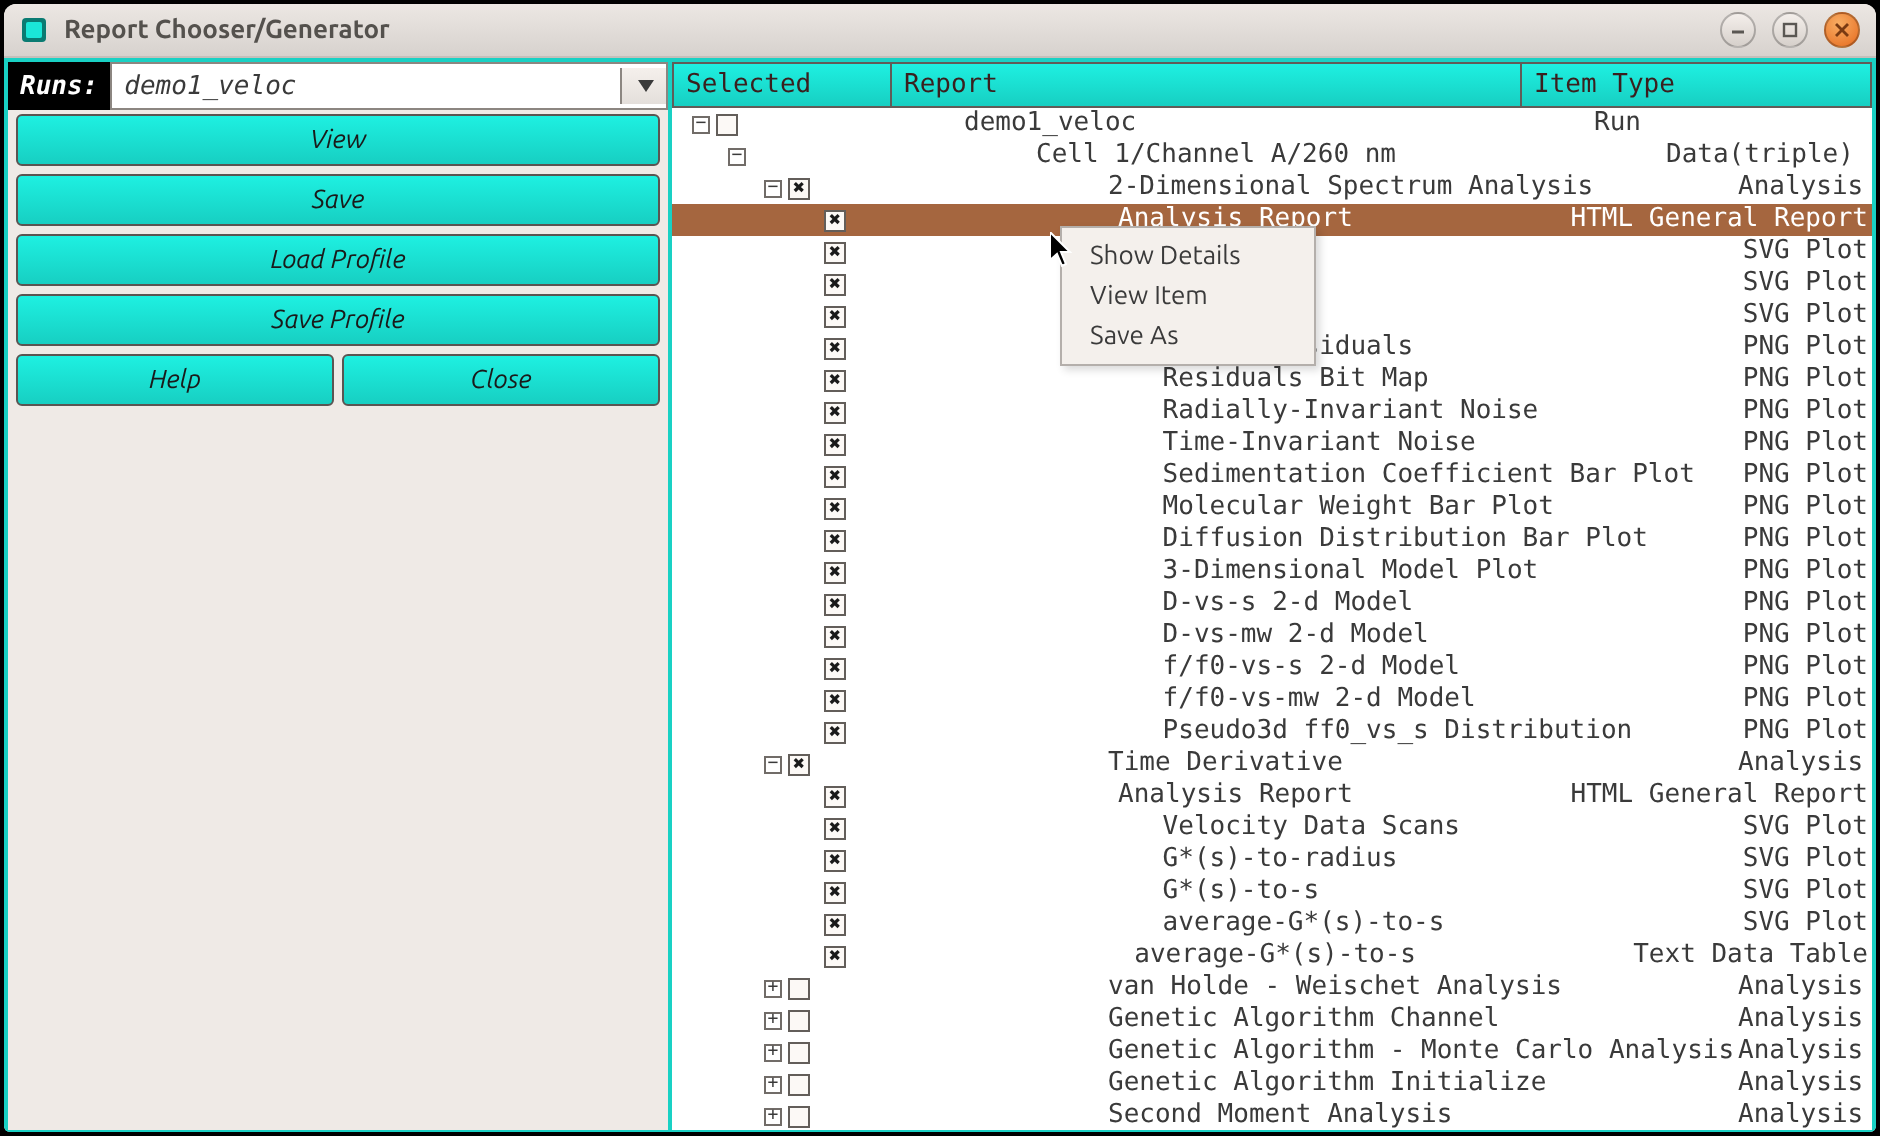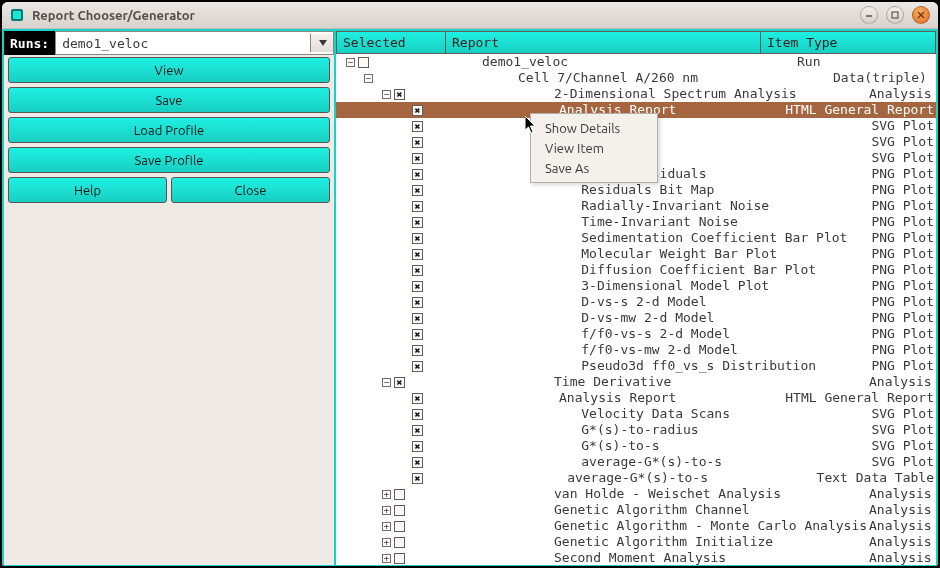--- a/index.html
+++ b/index.html
@@ -70,20 +70,21 @@
     border: 2px solid #19d1c4;
     border-top-width: 2px;
   }
   .left-pane {
     width: 332px;
     border-right: 2px solid #19d1c4;
     box-sizing: border-box;
     background: #efeae6;
     display: flex;
     flex-direction: column;
+    font-style: italic;
   }
   .runs-row {
     display: flex;
     align-items: stretch;
     height: 24px;
   }
   .runs-label {
     background: #000;
     color: #fff;
     font-family: "DejaVu Sans Mono", monospace;
@@ -330,21 +331,21 @@
               </div>
               <div class="typ-col">
                 <span>Run</span>
               </div>
             </div>
             <div class="tree-row">
               <div class="sel-col" style="padding-left: 26px;">
                 <span class="expander">−</span>
               </div>
               <div class="rep-col" style="padding-left: 44px;">
-                <span>Cell 7/Channel A/260 nm</span>
+                <span>Cell 1/Channel A/260 nm</span>
               </div>
               <div class="typ-col">
                 <span>Data(triple)</span>
               </div>
             </div>
             <div class="tree-row">
               <div class="sel-col" style="padding-left: 44px;">
                 <span class="expander">−</span>
                 <span class="cb">✖</span>
               </div>
@@ -474,21 +475,21 @@
               <div class="typ-col">
                 <span>PNG Plot</span>
               </div>
             </div>
             <div class="tree-row">
               <div class="sel-col" style="padding-left: 62px;">
                 <span style="display: inline-block; width: 11px;"></span>
                 <span class="cb">✖</span>
               </div>
               <div class="rep-col" style="padding-left: 80px;">
-                <span>Diffusion Coefficient Bar Plot</span>
+                <span>Diffusion Distribution Bar Plot</span>
               </div>
               <div class="typ-col">
                 <span>PNG Plot</span>
               </div>
             </div>
             <div class="tree-row">
               <div class="sel-col" style="padding-left: 62px;">
                 <span style="display: inline-block; width: 11px;"></span>
                 <span class="cb">✖</span>
               </div>

